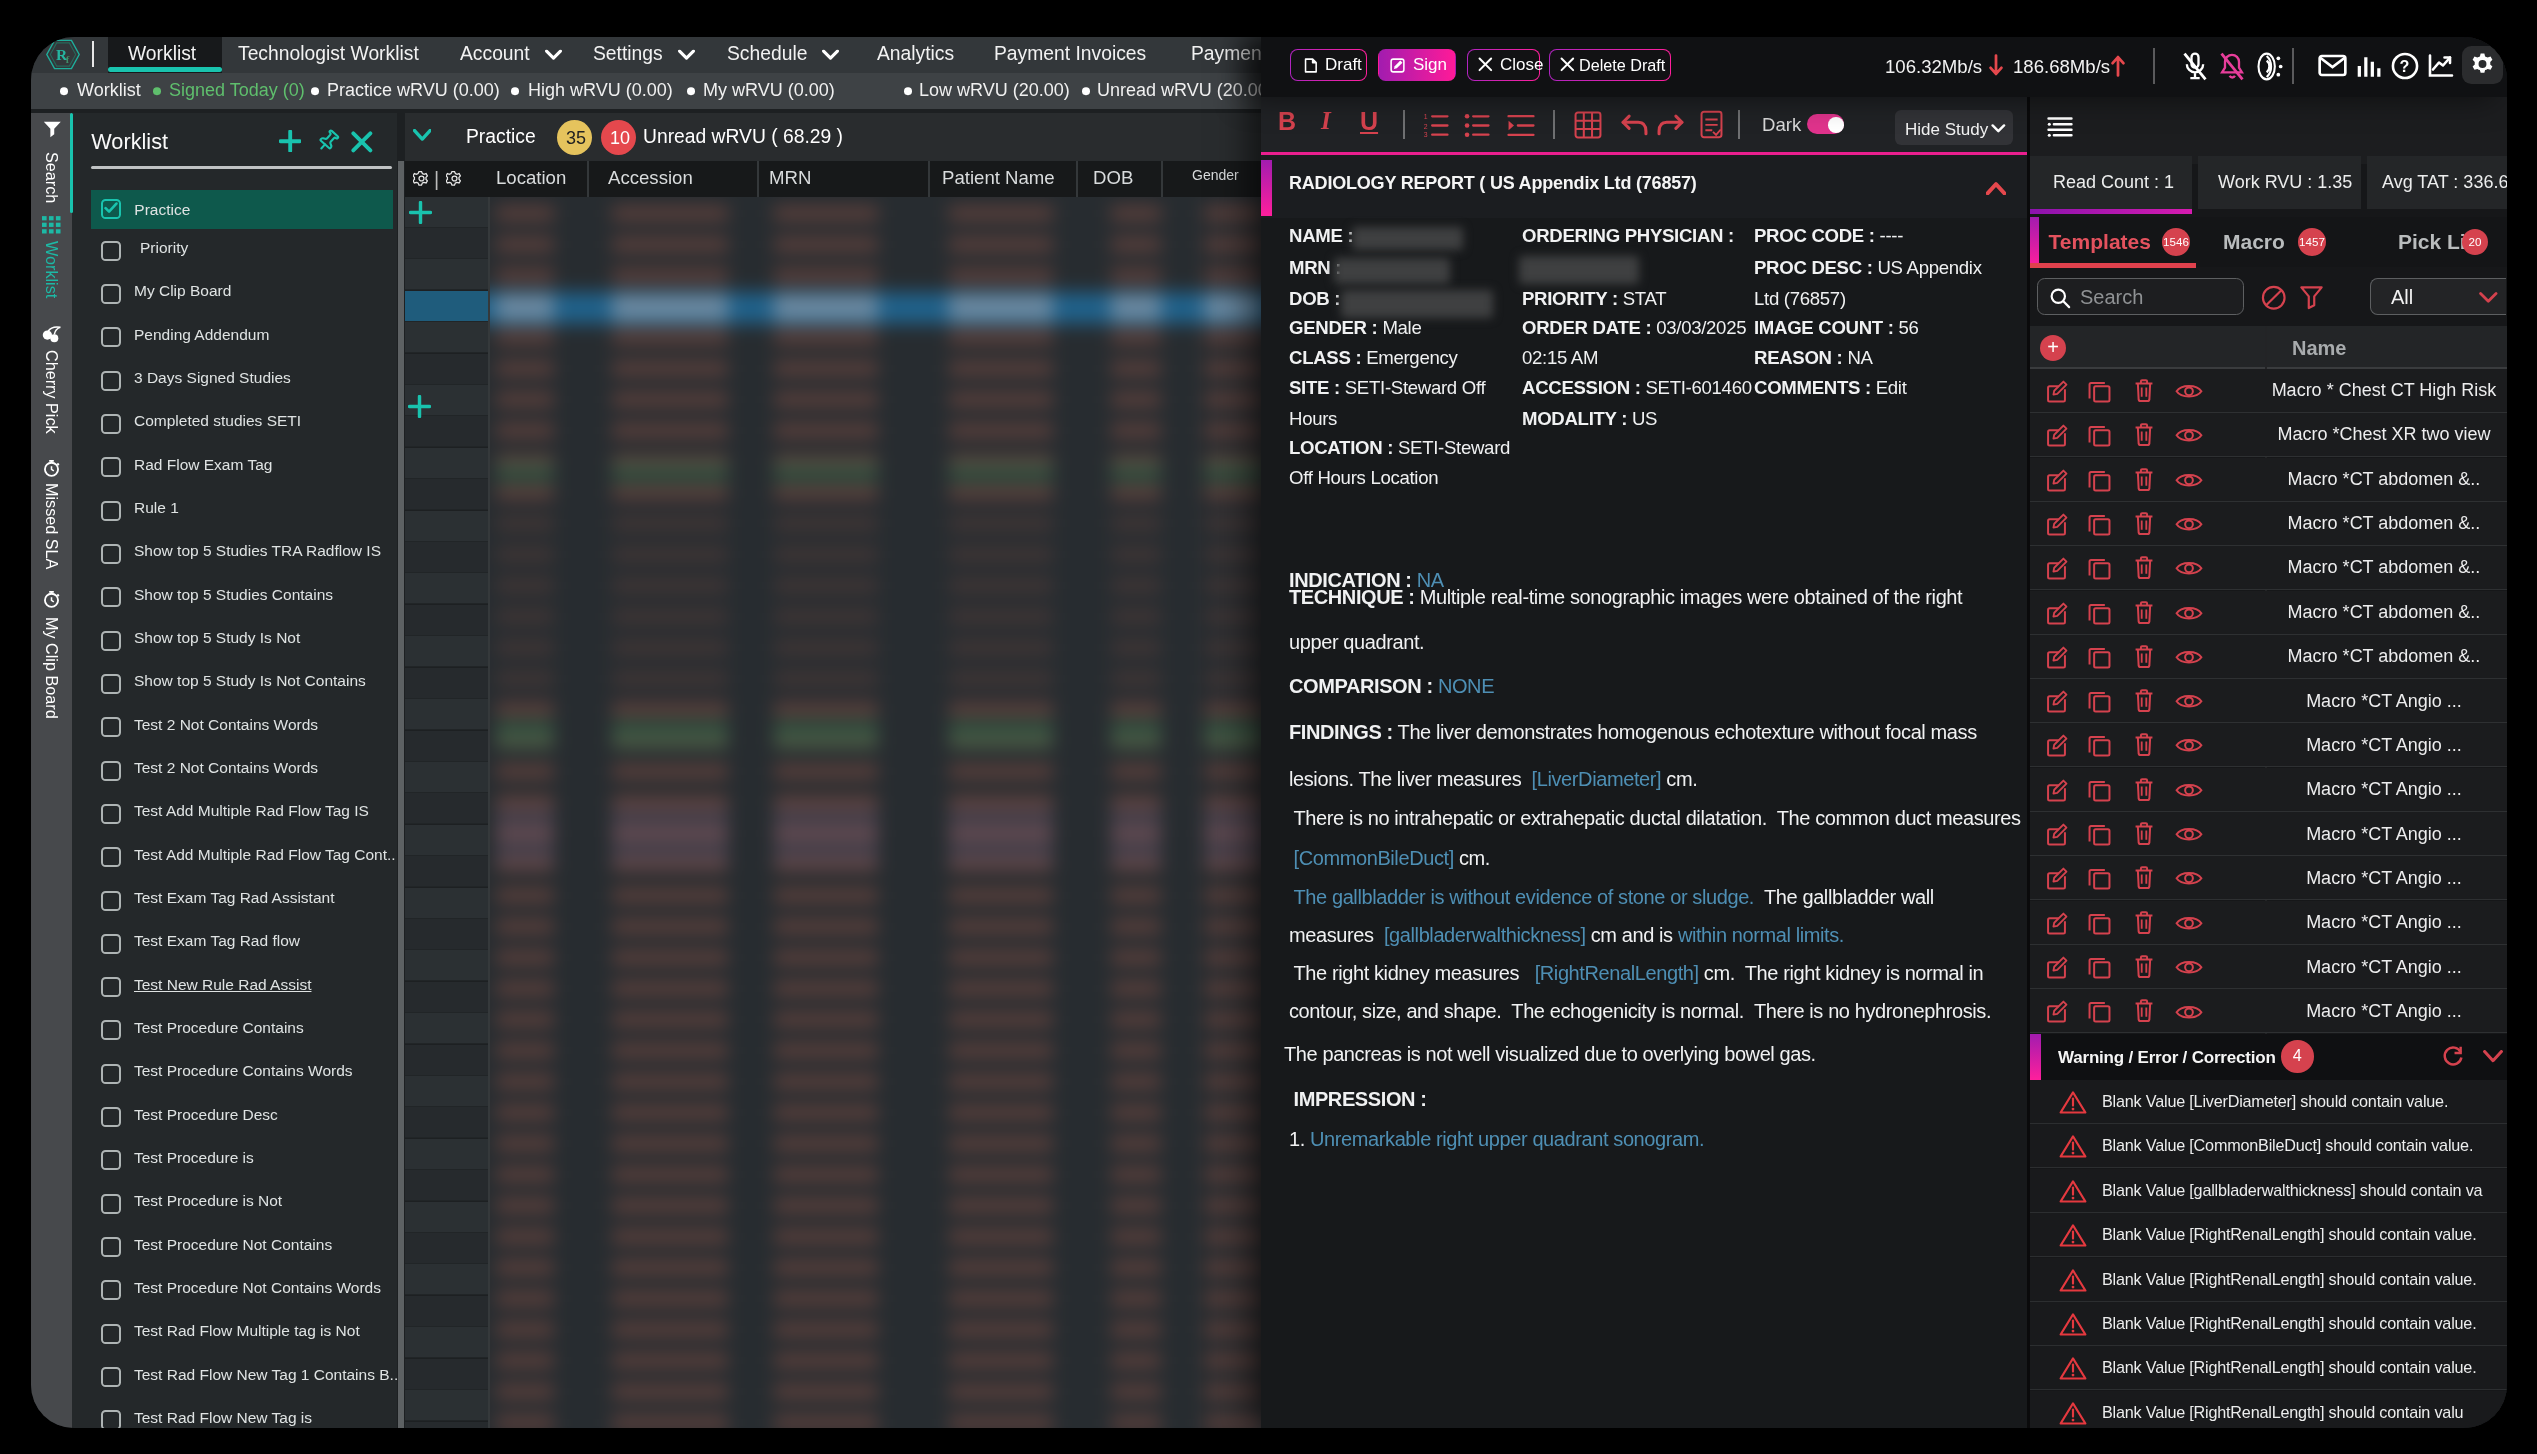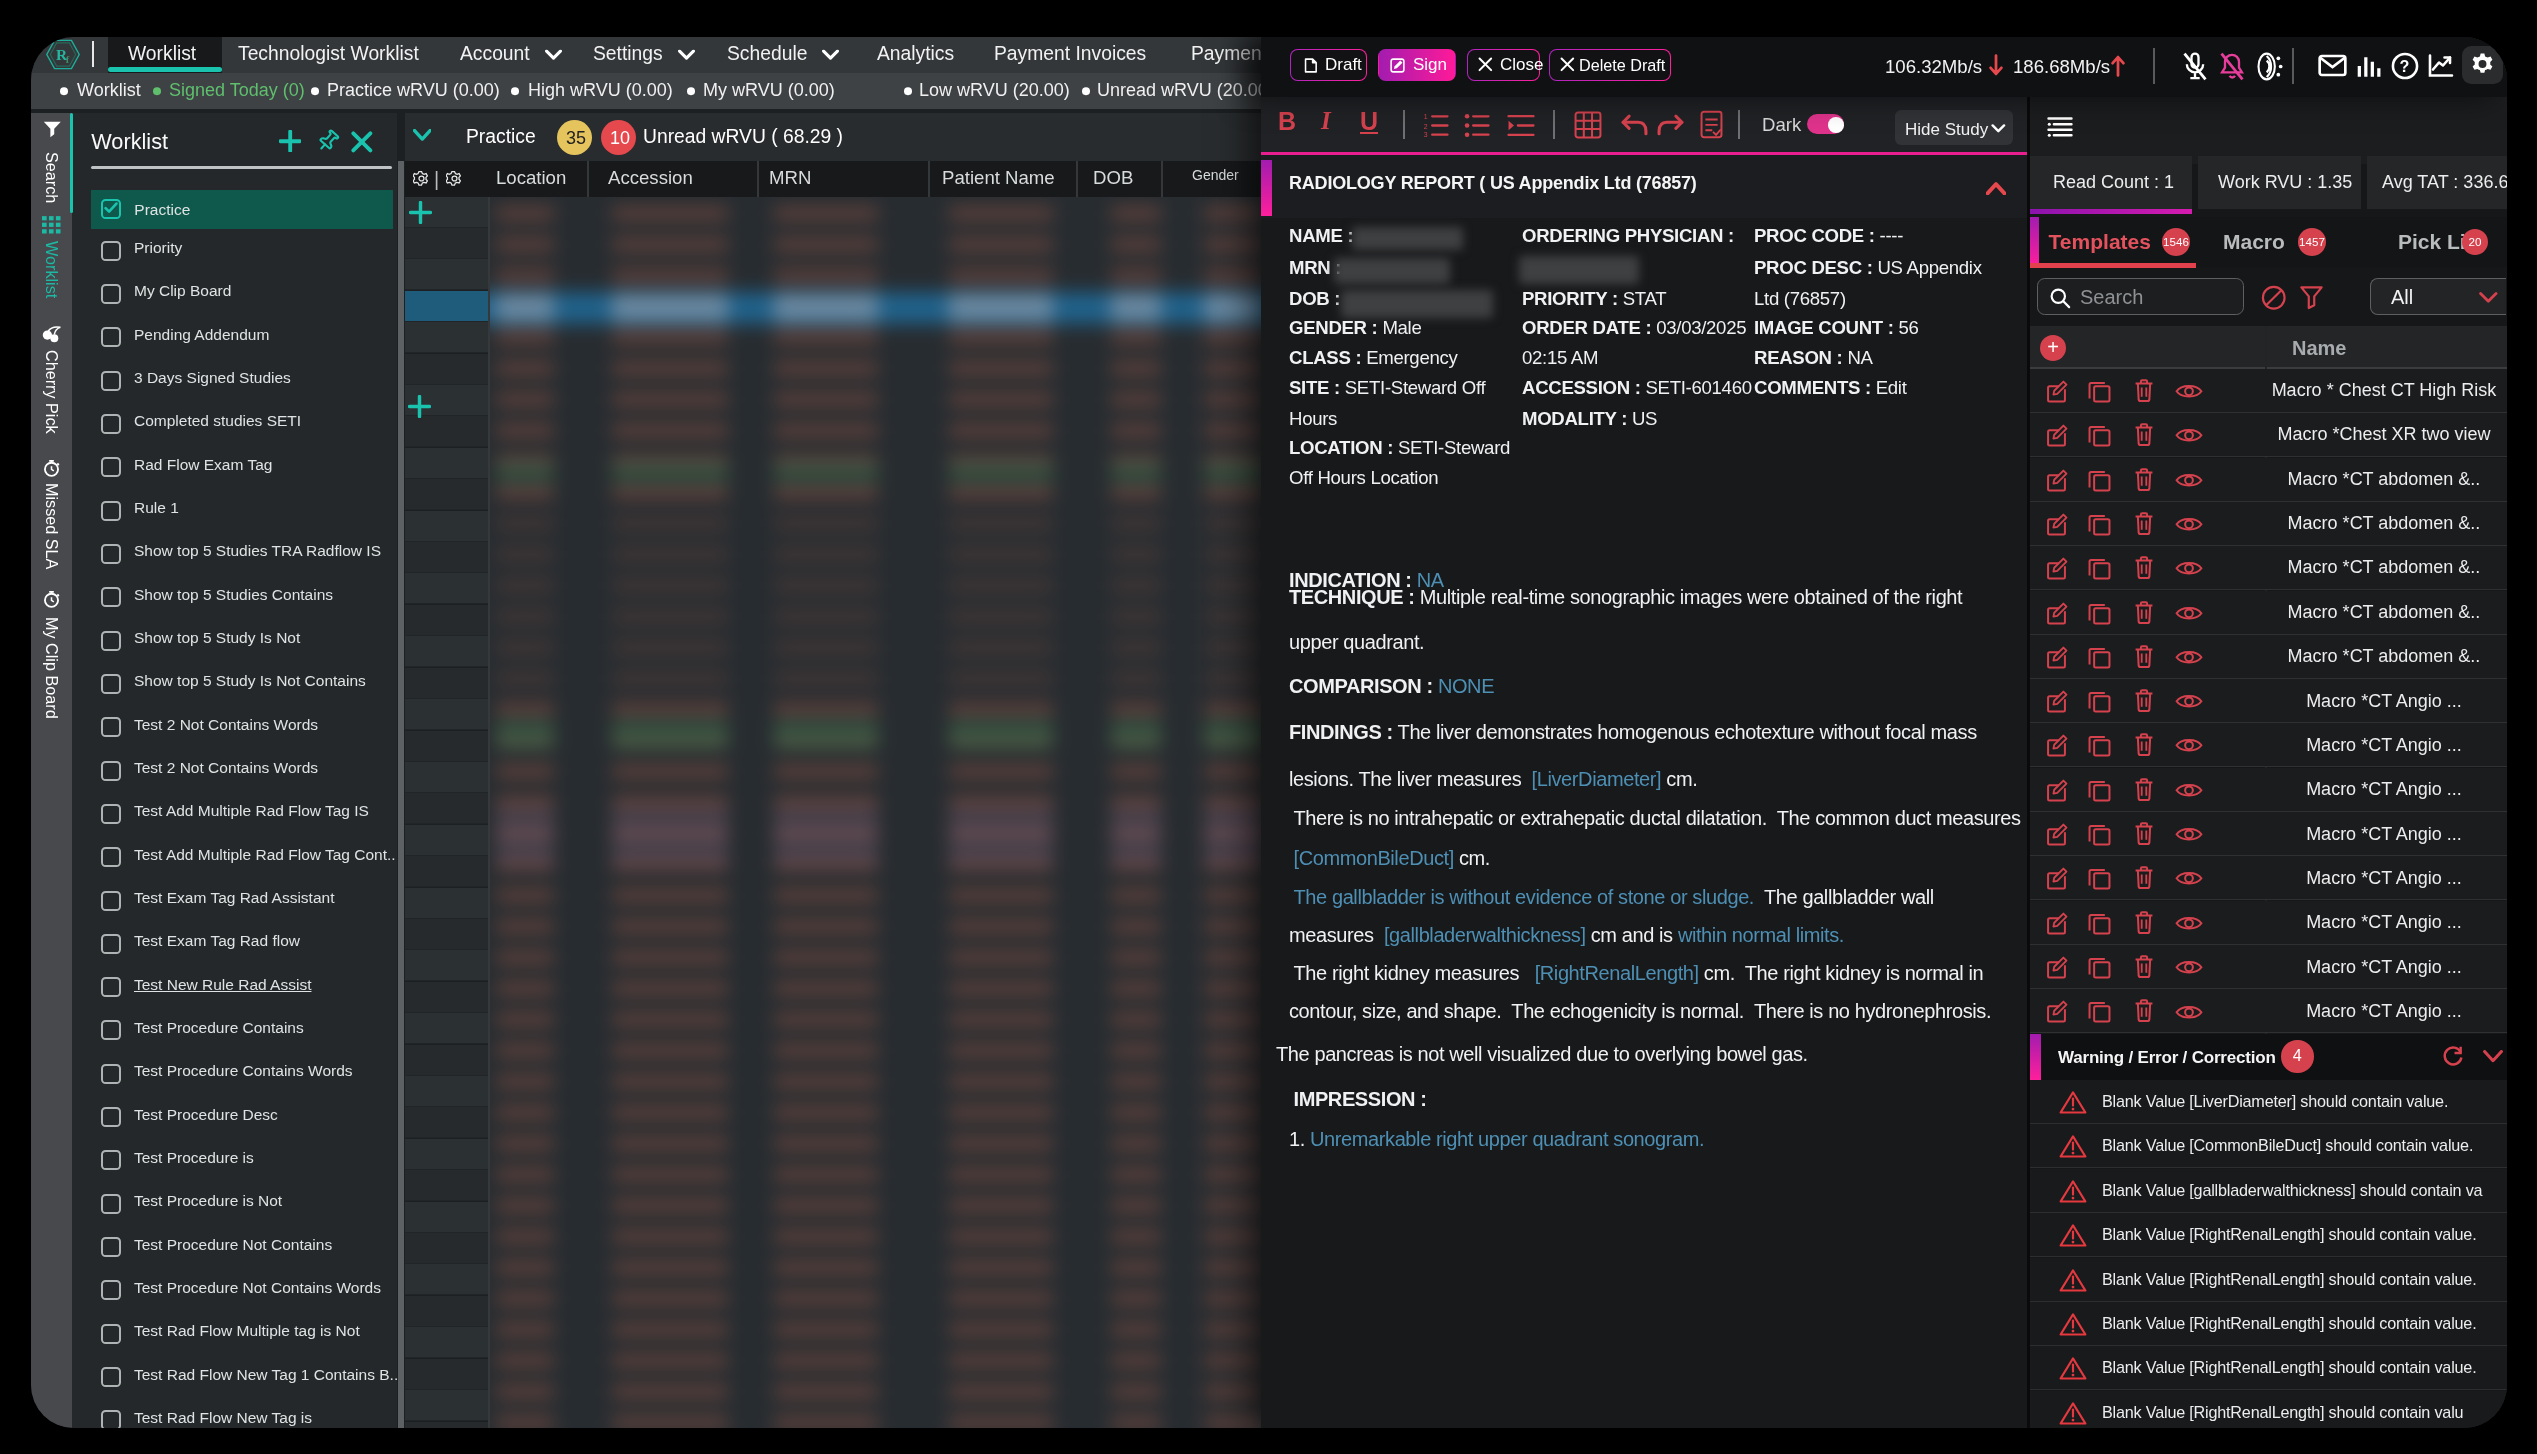--- a/index.html
+++ b/index.html
@@ -153,21 +153,21 @@
       </svg>
     <div style="left:19.3px;top:53px;width:301px;height:3.1px;background:#c0c3c4;border-radius:2.3px;"></div>
     <div style="left:19.3px;top:77px;width:302px;height:39px;background:#0e594c;">
       <div class="cb" style="left:10px;top:8.5px;border-color:#19c3ae;"></div>
       <svg style="left:13px;top:12.4px;" width="14" height="11.6" viewBox="0 0 18 15">
           <path d="M2 8 L6.5 12.5 L16 2" fill="none" stroke="#19c3ae" stroke-width="3.4" stroke-linecap="round" stroke-linejoin="round"></path>
         </svg>
       <span class="cblab" style="left:43px;top:10.8px;">Practice</span>
     </div>
     <div class="cb" style="left:29px;top:128px;"></div>
-      <span class="cblab" style="left:62px;top:126px;">Priority</span>
+      <span class="cblab" style="left:68px;top:126px;">Priority</span>
     <div class="cb" style="left:29px;top:171px;"></div>
       <span class="cblab" style="left:62px;top:169px;">My Clip Board</span>
     <div class="cb" style="left:29px;top:214px;"></div>
       <span class="cblab" style="left:62px;top:213px;">Pending Addendum</span>
     <div class="cb" style="left:29px;top:258px;"></div>
       <span class="cblab" style="left:62px;top:256px;">3 Days Signed Studies</span>
     <div class="cb" style="left:29px;top:301px;"></div>
       <span class="cblab" style="left:62px;top:299px;">Completed studies SETI</span>
     <div class="cb" style="left:29px;top:344px;"></div>
       <span class="cblab" style="left:62px;top:343px;">Rad Flow Exam Tag</span>
@@ -512,21 +512,21 @@
     <div class="rline" style="left:28px;top:594px;">upper quadrant.</div>
     <div class="rline" style="left:28px;top:638px;"><b>COMPARISON :</b> <span class="blue">NONE</span></div>
     <div class="rline" style="left:28px;top:684px;"><b>FINDINGS :</b> The liver demonstrates homogenous echotexture without focal mass</div>
     <div class="rline" style="left:28px;top:731px;">lesions. The liver measures&nbsp; <span class="blue">[LiverDiameter]</span> cm.</div>
     <div class="rline" style="left:32.5px;top:770px;">There is no intrahepatic or extrahepatic ductal dilatation.&nbsp; The common duct measures</div>
     <div class="rline" style="left:32.5px;top:810px;"><span class="blue">[CommonBileDuct]</span> cm.</div>
     <div class="rline" style="left:32.5px;top:849px;"><span class="blue">The gallbladder is without evidence of stone or sludge.</span>&nbsp; The gallbladder wall</div>
     <div class="rline" style="left:28px;top:887px;">measures&nbsp; <span class="blue">[gallbladerwalthickness]</span> cm and is <span class="blue">within normal limits.</span></div>
     <div class="rline" style="left:28px;top:963px;">contour, size, and shape.&nbsp; The echogenicity is normal.&nbsp; There is no hydronephrosis.</div>
     <div class="rline" style="left:32.5px;top:925px;">The right kidney measures&nbsp;&nbsp; <span class="blue">[RightRenalLength]</span> cm.&nbsp; The right kidney is normal in</div>
-    <div class="rline" style="left:15px;top:1006px;">The pancreas is not well visualized due to overlying bowel gas.</div>
+    <div class="rline" style="left:23px;top:1006px;">The pancreas is not well visualized due to overlying bowel gas.</div>
     <div class="rline" style="left:32.5px;top:1051px;"><b>IMPRESSION :</b></div>
     <div class="rline" style="left:28px;top:1091px;">1. <span class="blue">Unremarkable right upper quadrant sonogram.</span></div>
   </div>
   <div id="seam"></div>
   <div id="sidebar">
     <div style="left:0;top:60px;width:477px;height:67px;background:#1c1d1f;"></div>
     <svg style="left:17px;top:80px;" width="26" height="20" viewBox="0 0 34 26">
         <g stroke="#fff" stroke-width="3.2" stroke-linecap="round">
           <path d="M2 2 H32 M9 9.3 H32 M2 16.6 H32 M9 23.9 H32"></path>
         </g>

